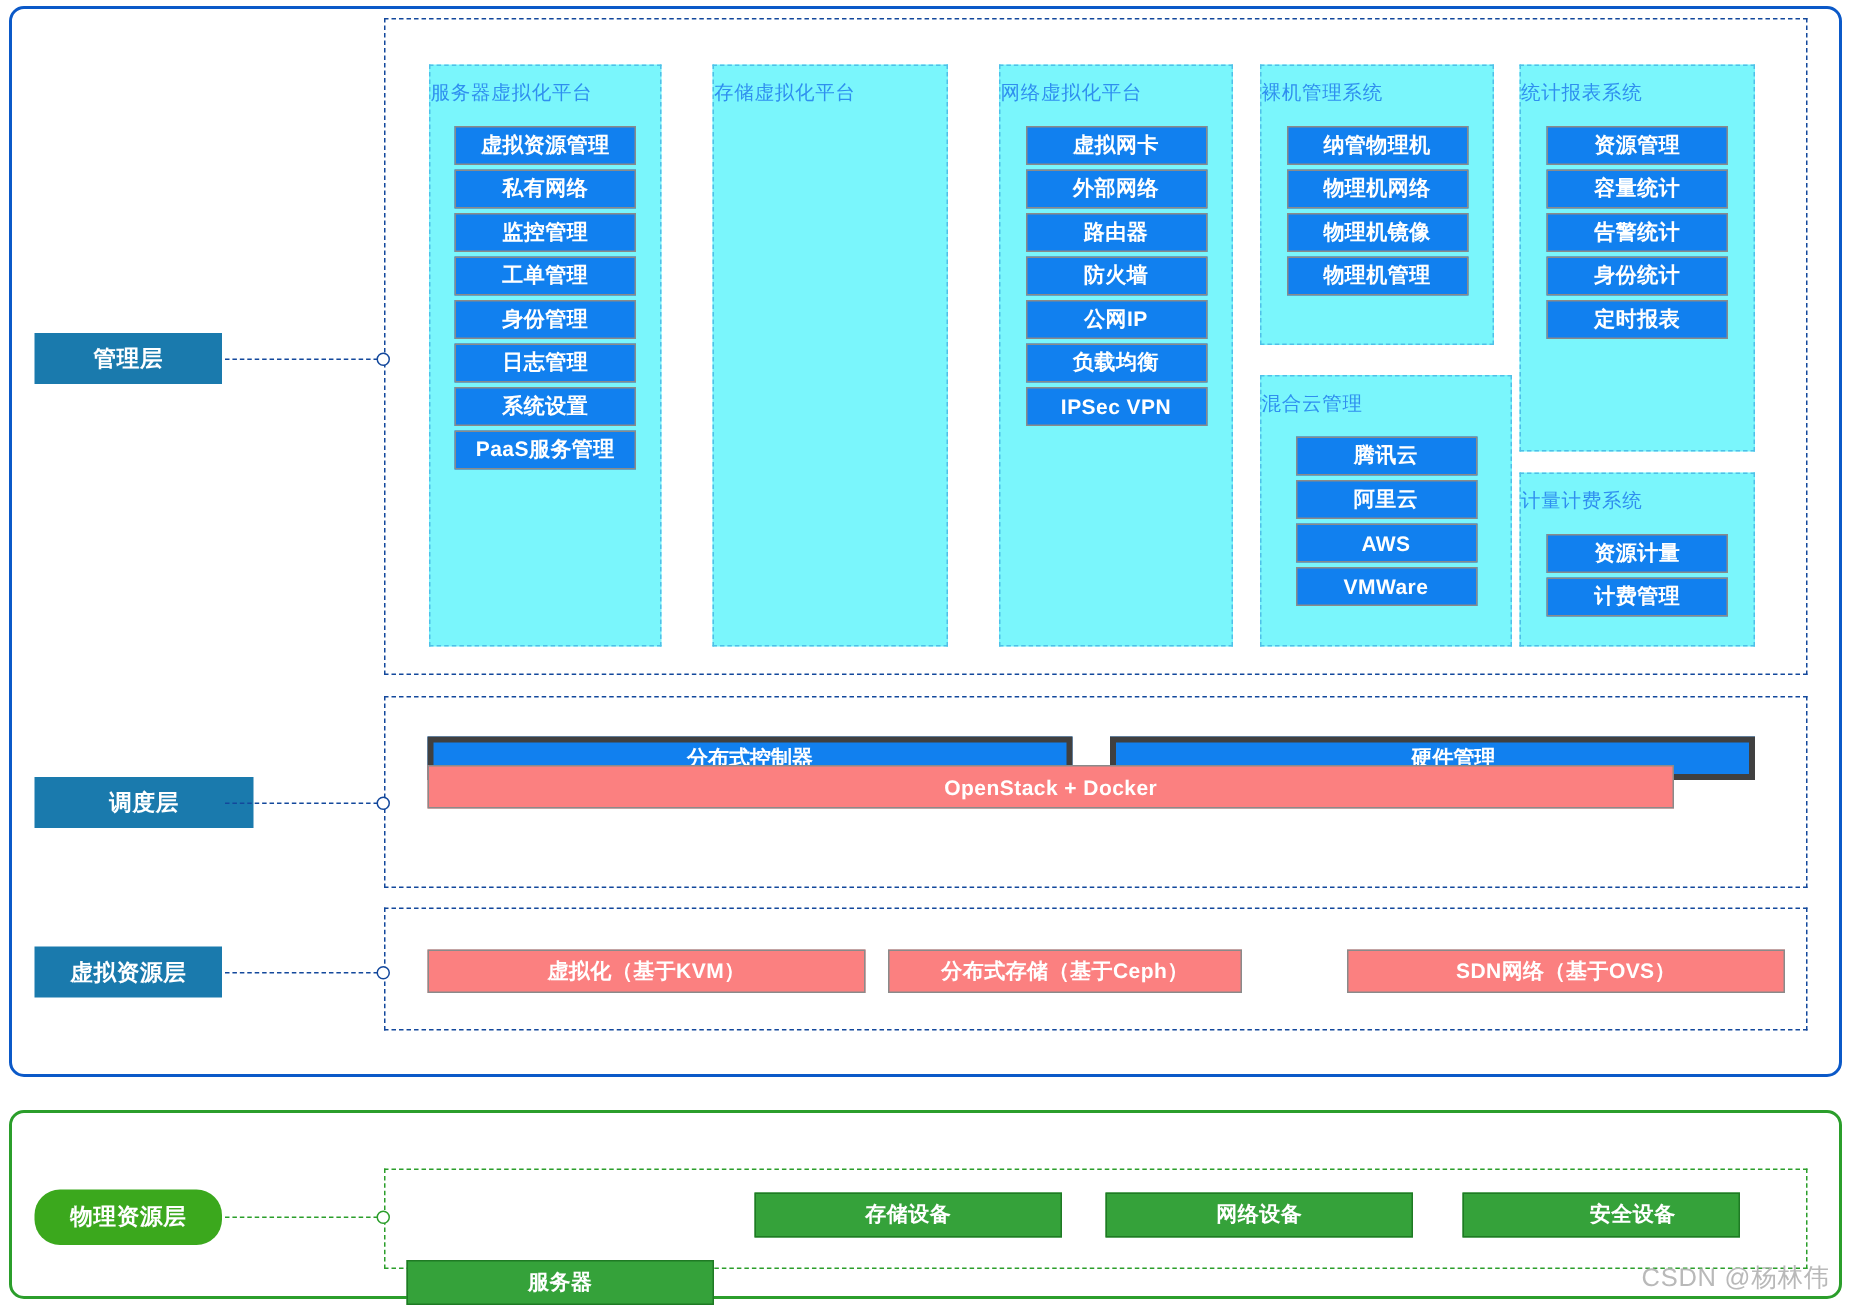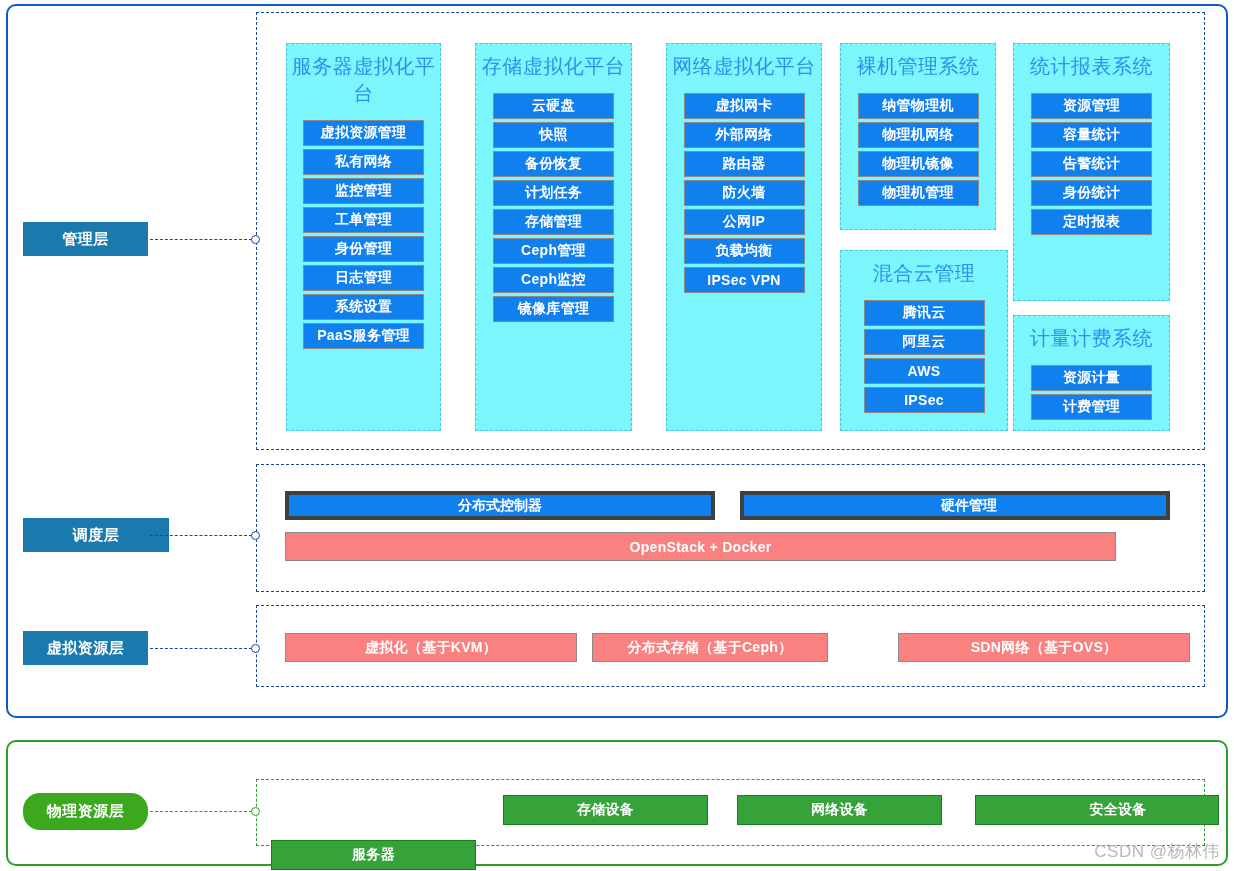--- a/index.html
+++ b/index.html
@@ -91,23 +91,23 @@
 
   
   .panel {
     position: absolute;
     background: #7af6fc;
     border: 1.5px dashed #4fc0e8;
     box-sizing: border-box;
     padding-top: 9px;
   }
   .panel-title {
-    text-align: center;
+    text-align: left;
     color: #2f8fef;
-    font-size: 20px;
+    font-size: 13px;
     font-weight: normal;
     margin-bottom: 9px;
     letter-spacing: 0.5px;
   }
   .panel-items {
     display: flex;
     flex-direction: column;
     align-items: center;
     gap: 3px;
     margin-top: 13px;
@@ -157,21 +157,21 @@
     border: 1px solid #8a8a8a;
     color: #ffffff;
     font-size: 14px;
     font-weight: bold;
     display: flex;
     align-items: center;
     justify-content: center;
     box-sizing: border-box;
     letter-spacing: 0.3px;
   }
-  #chip-openstack { left: 285px; top: 532px; width: 831px; height: 29px; }
+  #chip-openstack { left: 285px; top: 510px; width: 831px; height: 29px; }
   #chip-kvm   { left: 285px; top: 633px; width: 292px; height: 29px; }
   #chip-ceph  { left: 592px; top: 633px; width: 236px; height: 29px; }
   #chip-sdn   { left: 898px; top: 633px; width: 292px; height: 29px; }
 
   
   .green-chip {
     position: absolute;
     background: #35a23a;
     border: 1px solid #1f7a24;
     color: #ffffff;
@@ -179,21 +179,21 @@
     font-weight: bold;
     display: flex;
     align-items: center;
     justify-content: center;
     box-sizing: border-box;
     letter-spacing: 0.3px;
   }
   #chip-servers  { left: 271px; top: 795px; width: 205px; height: 30px; margin-top: 45px; }
   #chip-storagedev { left: 503px; top: 795px; width: 205px; height: 30px; }
   #chip-networkdev { left: 737px; top: 795px; width: 205px; height: 30px; }
-  #chip-securitydev { left: 975px; top: 795px; width: 244px; height: 30px; padding-left: 42px; }
+  #chip-securitydev { left: 975px; top: 795px; width: 185px; height: 30px; padding-left: 42px; }
 
   
   #watermark {
     position: absolute;
     right: 14px;
     bottom: 8px;
     color: #b9b9b9;
     font-size: 17px;
     letter-spacing: 0.5px;
   }
@@ -233,30 +233,20 @@
     <div class="blue-chip">工单管理</div>
     <div class="blue-chip">身份管理</div>
     <div class="blue-chip">日志管理</div>
     <div class="blue-chip">系统设置</div>
     <div class="blue-chip">PaaS服务管理</div>
   </div>
 </div>
 
 <div class="panel" id="panel-storage">
   <div class="panel-title">存储虚拟化平台</div>
-  <div class="panel-items">
-    <div class="blue-chip">云硬盘</div>
-    <div class="blue-chip">快照</div>
-    <div class="blue-chip">备份恢复</div>
-    <div class="blue-chip">计划任务</div>
-    <div class="blue-chip">存储管理</div>
-    <div class="blue-chip">Ceph管理</div>
-    <div class="blue-chip">Ceph监控</div>
-    <div class="blue-chip">镜像库管理</div>
-  </div>
 </div>
 
 <div class="panel" id="panel-network">
   <div class="panel-title">网络虚拟化平台</div>
   <div class="panel-items">
     <div class="blue-chip">虚拟网卡</div>
     <div class="blue-chip">外部网络</div>
     <div class="blue-chip">路由器</div>
     <div class="blue-chip">防火墙</div>
     <div class="blue-chip">公网IP</div>
@@ -274,21 +264,21 @@
     <div class="blue-chip">物理机管理</div>
   </div>
 </div>
 
 <div class="panel" id="panel-hybrid">
   <div class="panel-title">混合云管理</div>
   <div class="panel-items">
     <div class="blue-chip">腾讯云</div>
     <div class="blue-chip">阿里云</div>
     <div class="blue-chip">AWS</div>
-    <div class="blue-chip">IPSec</div>
+    <div class="blue-chip">VMWare</div>
   </div>
 </div>
 
 <div class="panel" id="panel-report">
   <div class="panel-title">统计报表系统</div>
   <div class="panel-items">
     <div class="blue-chip">资源管理</div>
     <div class="blue-chip">容量统计</div>
     <div class="blue-chip">告警统计</div>
     <div class="blue-chip">身份统计</div>

